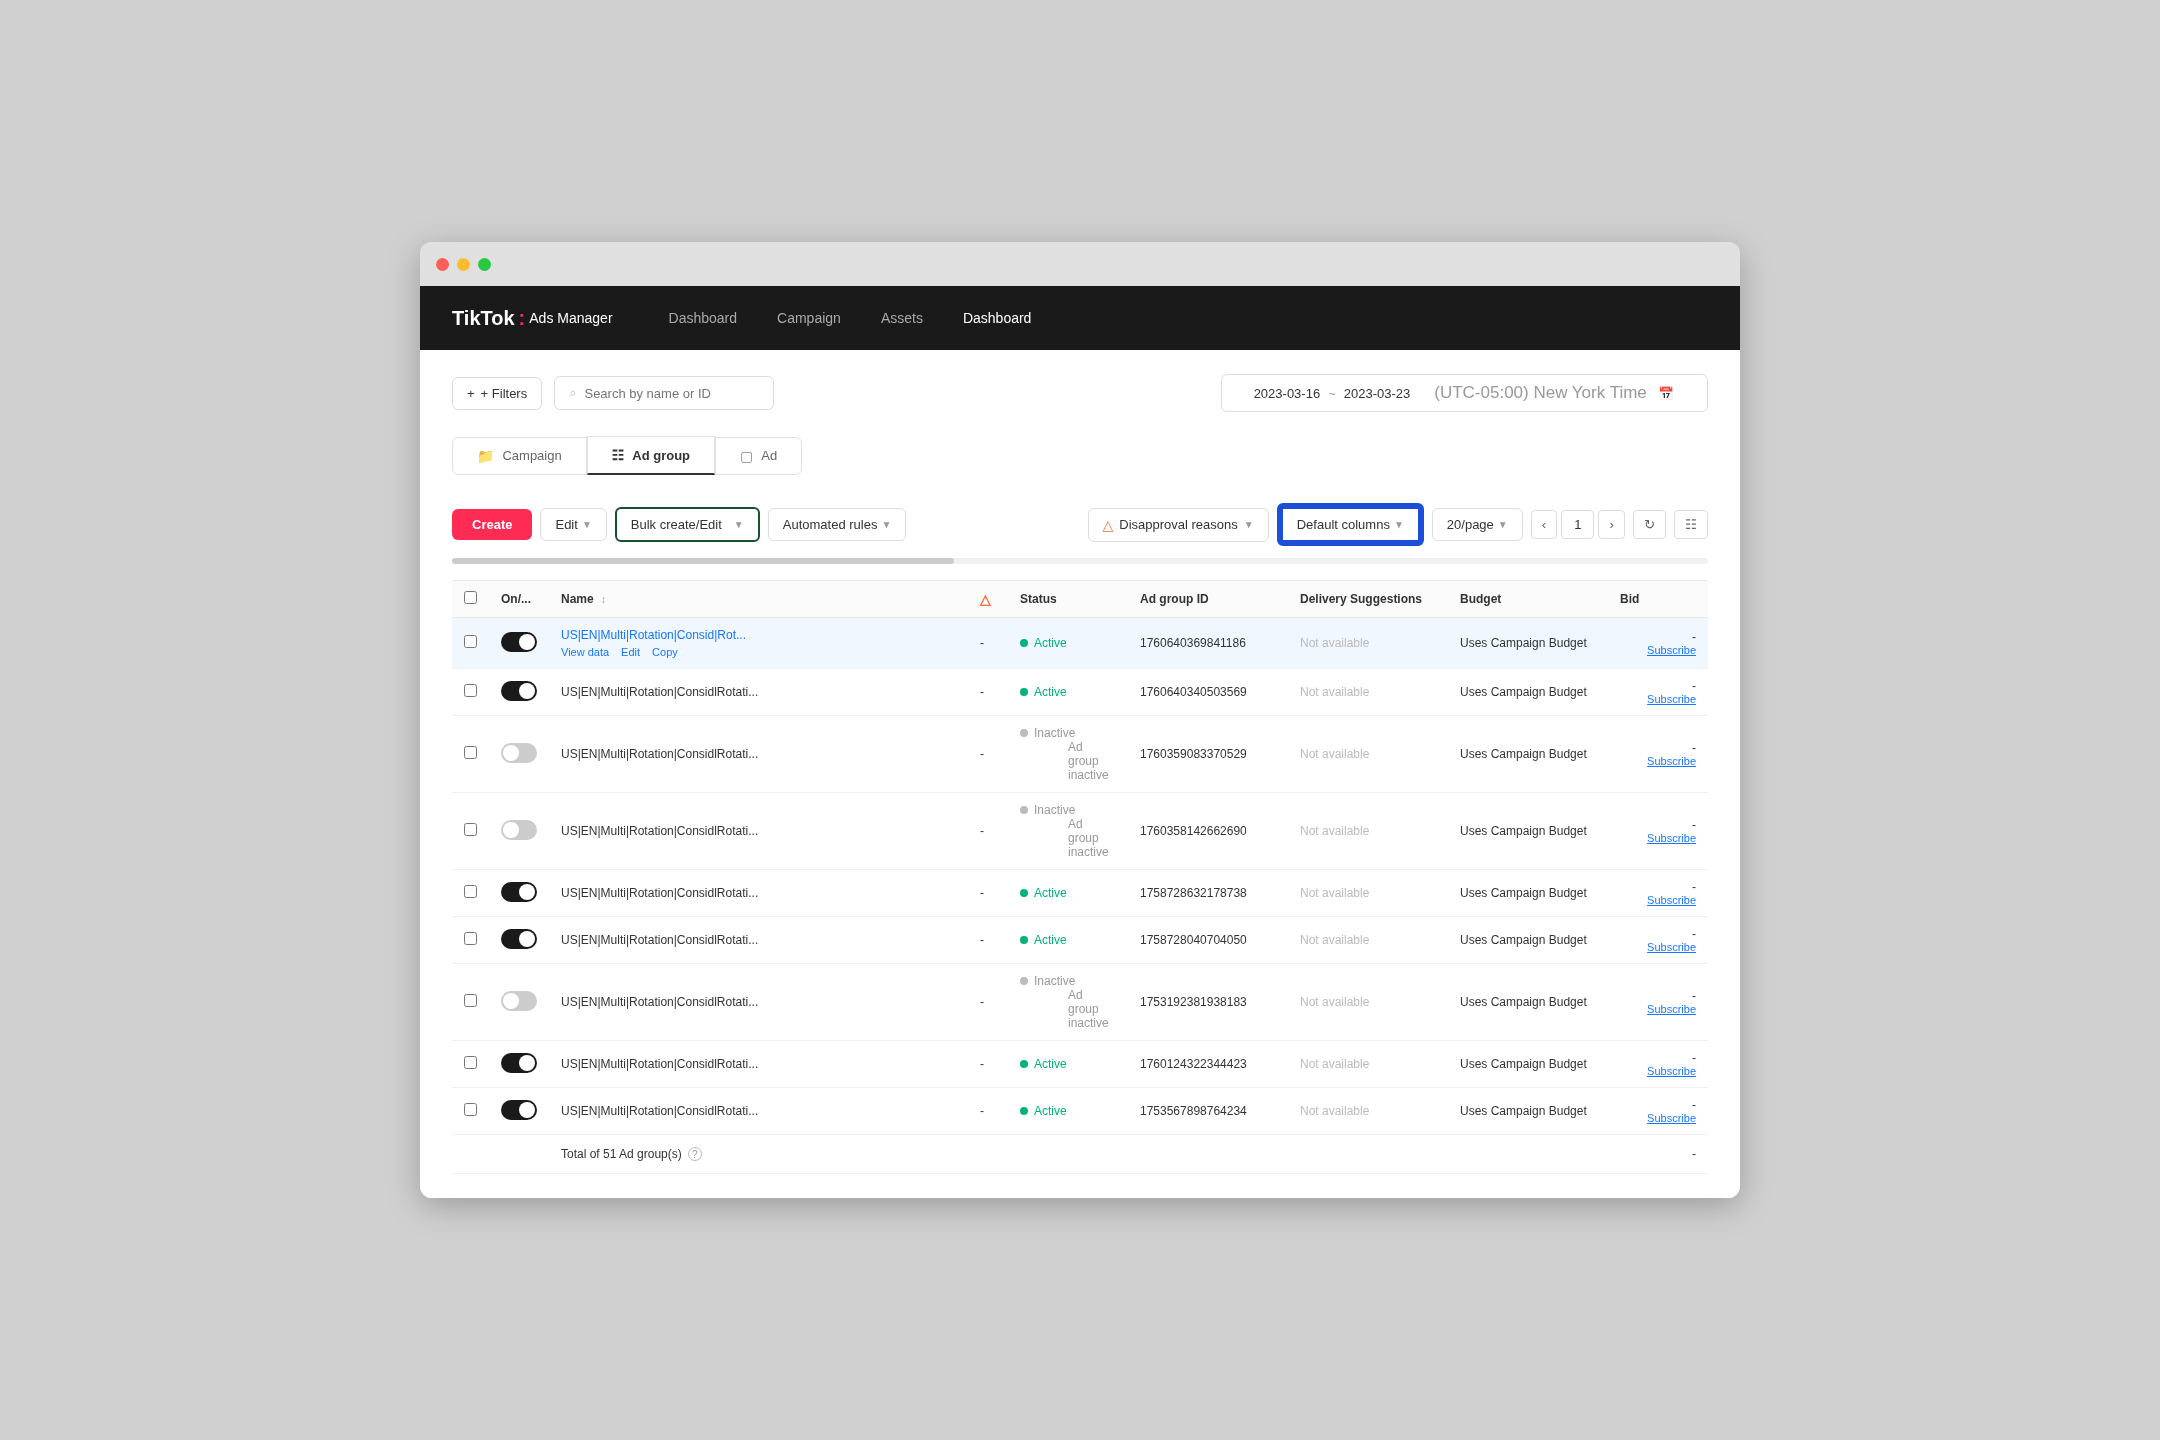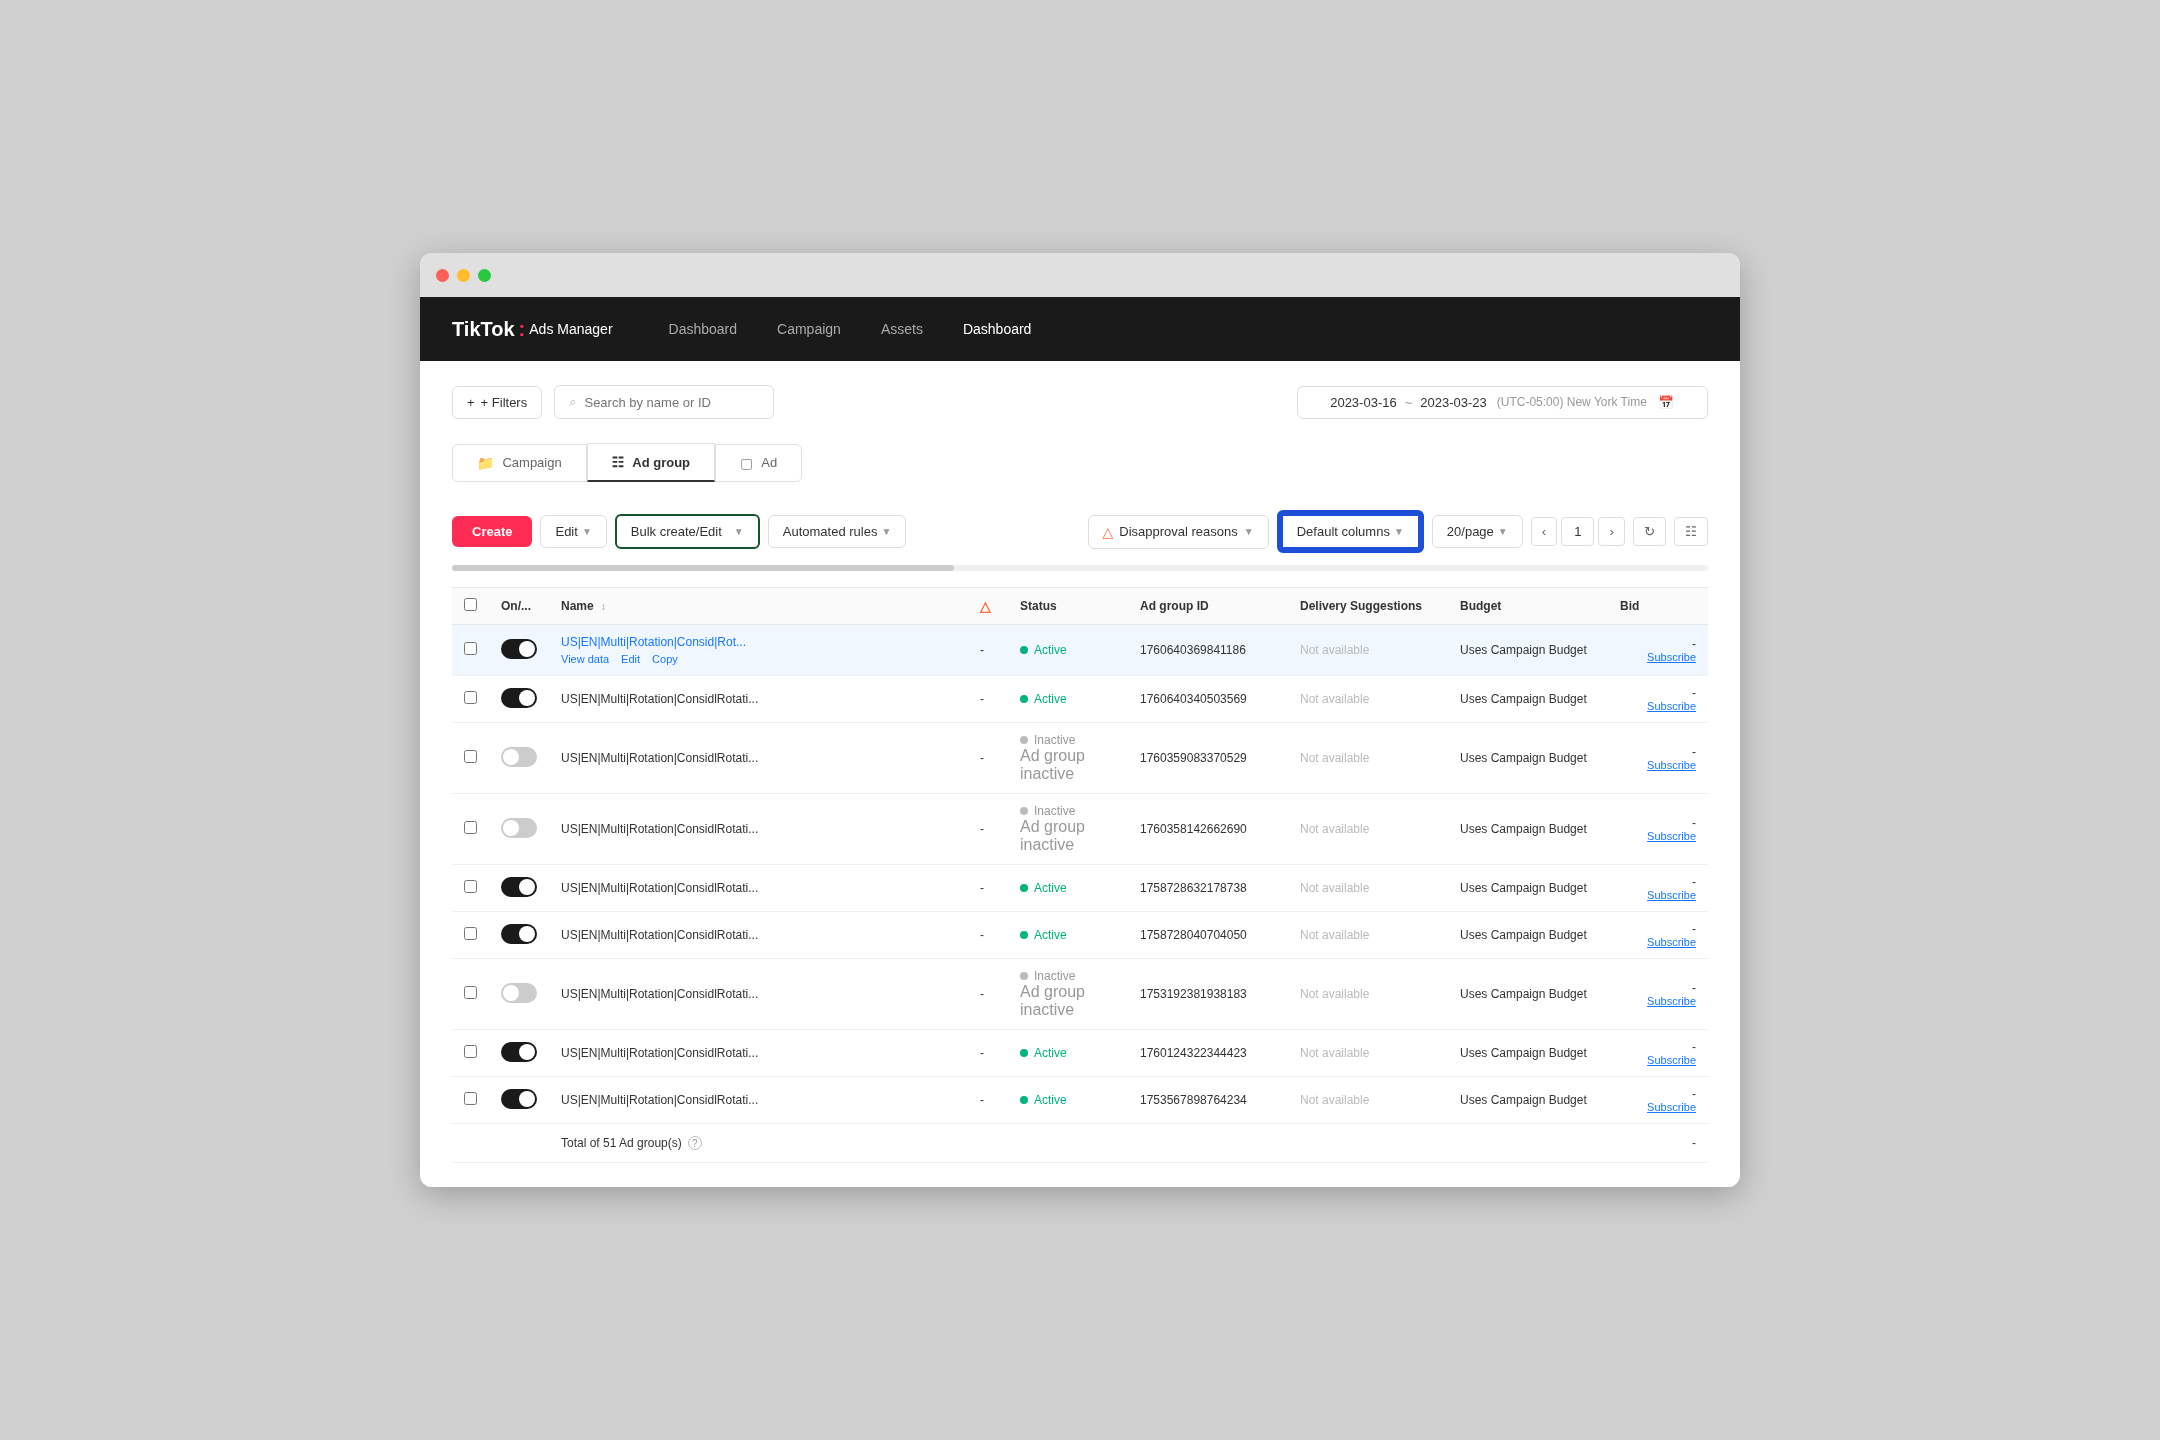--- a/index.html
+++ b/index.html
@@ -18,21 +18,21 @@
     .nav-item { color: #aaa; font-size: 14px; cursor: pointer; text-decoration: none; padding: 4px 0; }
     .nav-item.active { color: white; }
     .content { background: white; padding: 24px 32px; min-height: 800px; }
     .filters-bar { display: flex; align-items: center; justify-content: space-between; margin-bottom: 24px; }
     .filters-left { display: flex; align-items: center; gap: 12px; }
     .btn-filters { display: flex; align-items: center; gap: 6px; border: 1px solid #ddd; background: white; padding: 8px 14px; border-radius: 6px; cursor: pointer; font-size: 13px; color: #333; }
     .search-box { display: flex; align-items: center; gap: 8px; border: 1px solid #ddd; background: white; padding: 8px 14px; border-radius: 6px; width: 220px; }
     .search-box input { border: none; outline: none; font-size: 13px; color: #999; width: 100%; background: transparent; }
     .date-range { display: flex; align-items: center; gap: 8px; border: 1px solid #ddd; padding: 8px 32px; border-radius: 6px; font-size: 13px; color: #333; }
     .date-separator { color: #999; }
-    .timezone { color: #999; font-size: 12px; margin-left: 2px; }
+    .timezone { color: #999; font-size: 17px; margin-left: 16px; }
     .tabs { display: flex; align-items: center; gap: 0; margin-bottom: 16px; border-bottom: none; }
     .tab { display: flex; align-items: center; gap: 8px; padding: 10px 24px; border: 1px solid #e0e0e0; background: white; font-size: 13px; color: #666; cursor: pointer; }
     .tab:first-child { border-radius: 6px 0 0 6px; }
     .tab:last-child { border-radius: 0 6px 6px 0; }
     .tab.active { background: white; color: #333; font-weight: 600; border-bottom: 2px solid #333; }
     .toolbar { display: flex; align-items: center; gap: 8px; margin-bottom: 0; padding: 12px 0; }
     .btn-create { background: #fe2c55; color: white; border: none; padding: 8px 20px; border-radius: 6px; font-size: 13px; font-weight: 600; cursor: pointer; }
     .btn-edit { display: flex; align-items: center; gap: 4px; border: 1px solid #ddd; background: white; padding: 8px 14px; border-radius: 6px; font-size: 13px; color: #333; cursor: pointer; }
     .btn-bulk { display: flex; align-items: center; gap: 12px; border: 2px solid #14532d; background: white; padding: 8px 14px; border-radius: 6px; font-size: 13px; color: #333; cursor: pointer; }
     .btn-automated { display: flex; align-items: center; gap: 4px; border: 1px solid #ddd; background: white; padding: 8px 14px; border-radius: 6px; font-size: 13px; color: #333; cursor: pointer; }
@@ -63,21 +63,21 @@
     .toggle.on { background: #1a1a1a; }
     .toggle.off { background: #ccc; }
     .toggle-thumb { width: 16px; height: 16px; background: white; border-radius: 50%; position: absolute; transition: left 0.2s; }
     .toggle.on .toggle-thumb { left: 18px; }
     .toggle.off .toggle-thumb { left: 2px; }
     .status-dot { width: 8px; height: 8px; border-radius: 50%; display: inline-block; margin-right: 6px; }
     .status-active { color: #00b37e; }
     .status-dot-active { background: #00b37e; }
     .status-inactive { color: #999; }
     .status-dot-inactive { background: #bbb; }
-    .status-sub { font-size: 16px; color: #999; display: block; }
+    .status-sub { font-size: 12px; color: #999; display: block; margin-left: 48px; }
     .name-link { color: #1677ff; text-decoration: none; font-size: 12px; }
     .name-text { font-size: 12px; color: #333; }
     .not-available { color: #bbb; font-size: 12px; }
     .bid-val { text-align: right; font-size: 12px; }
     .subscribe { color: #1677ff; font-size: 11px; cursor: pointer; display: block; text-align: right; }
     .row-actions { display: flex; gap: 12px; margin-top: 4px; font-size: 11px; }
     .row-action { color: #1677ff; cursor: pointer; display: flex; align-items: center; gap: 3px; }
     .chevron { font-size: 10px; color: #999; }
     .sort-icon { font-size: 10px; color: #999; margin-left: 4px; }
     .footer-row td { font-size: 12px; color: #333; padding: 12px; border-top: 1px solid #e8e8e8; }

